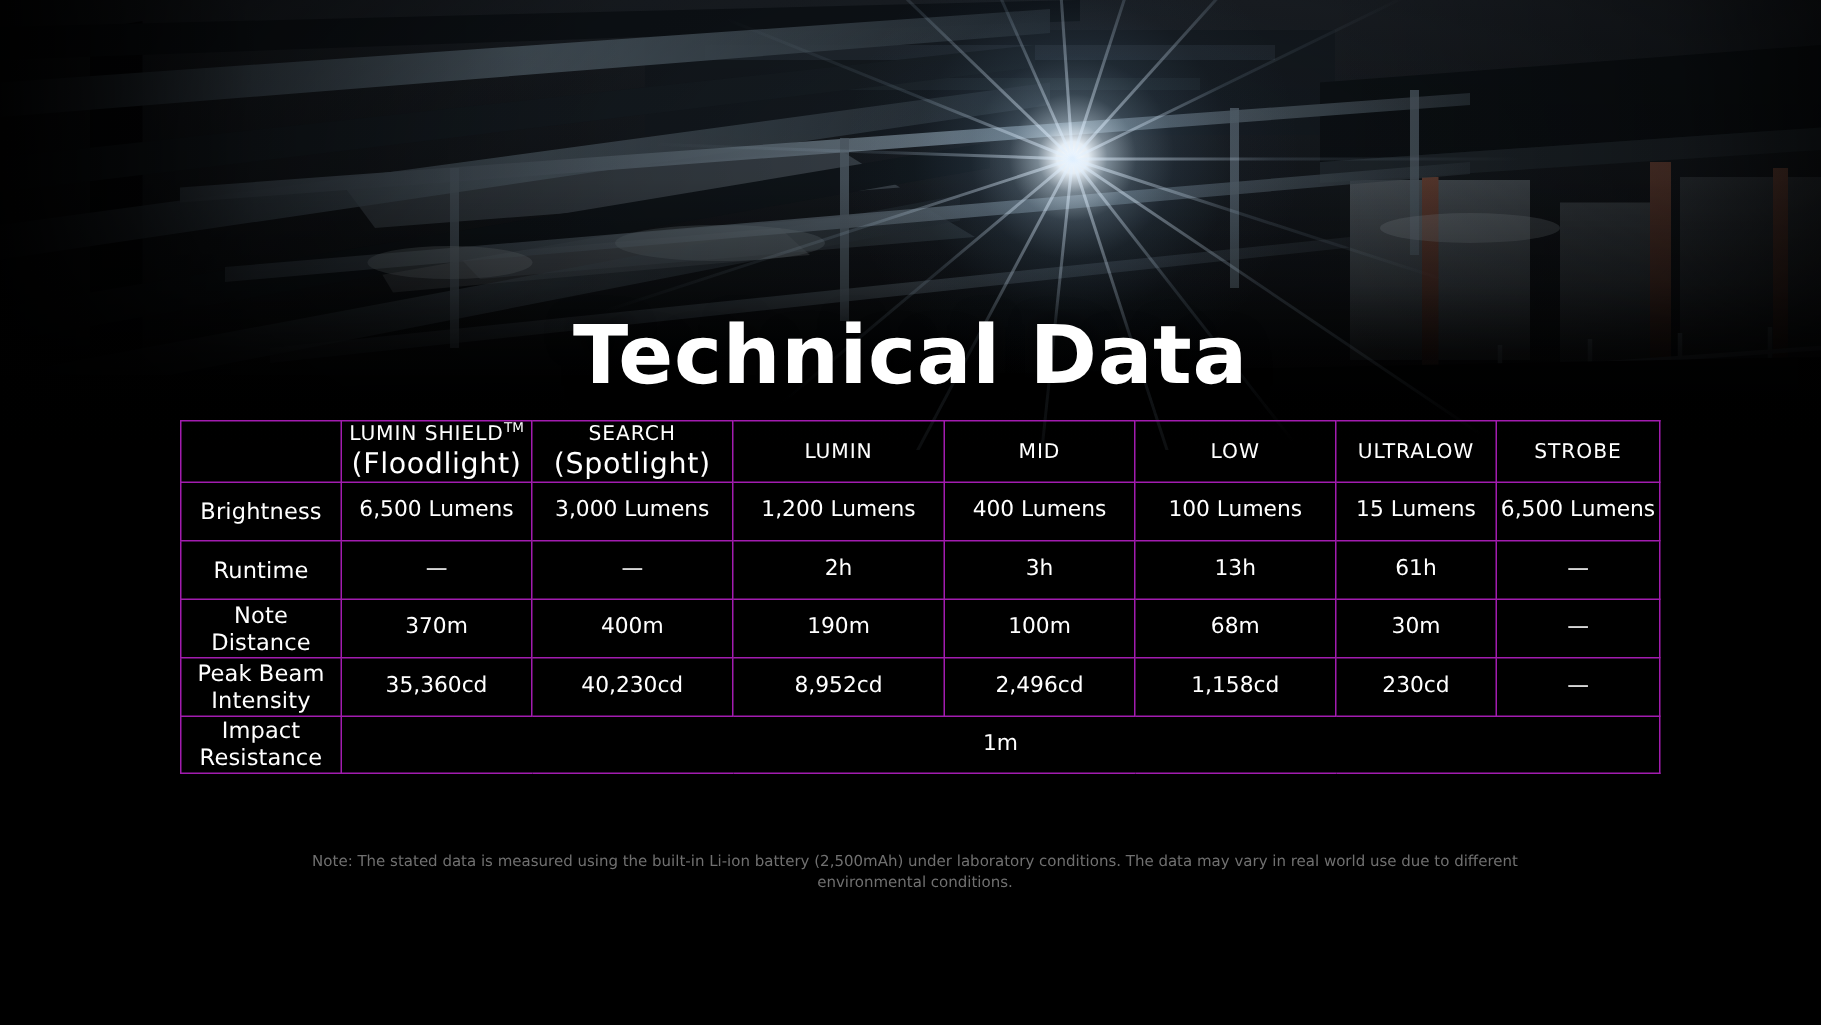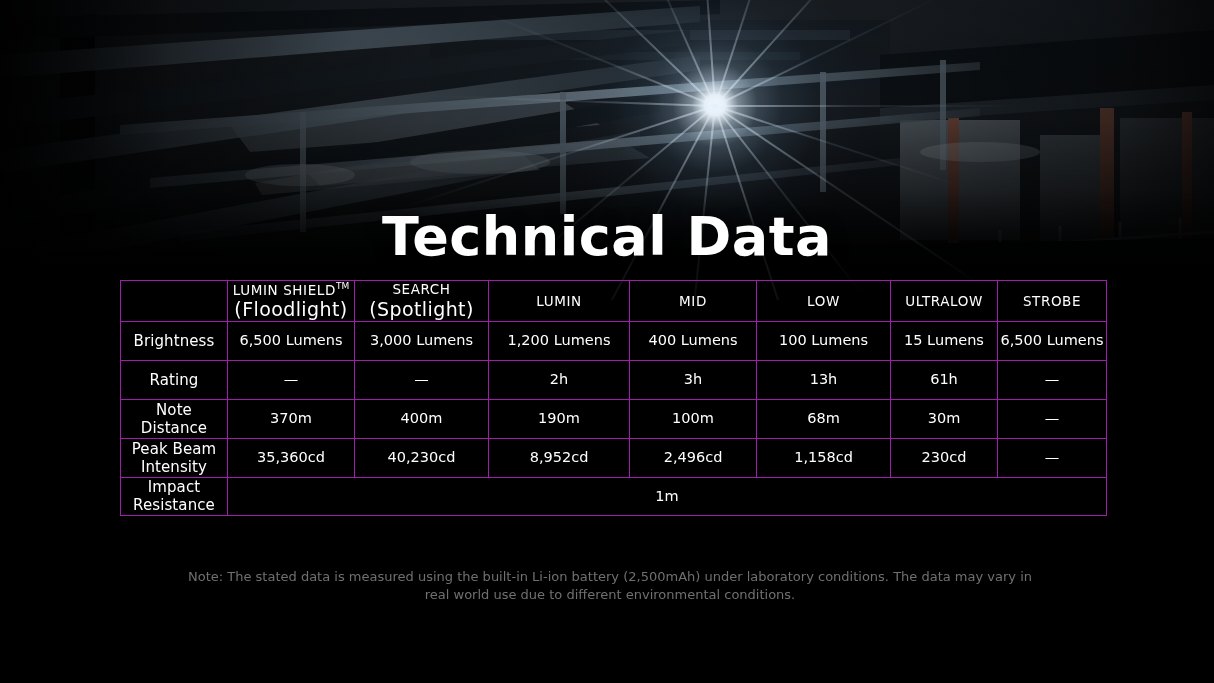--- a/index.html
+++ b/index.html
@@ -155,21 +155,21 @@
   }
 
   
   .note {
     position: absolute;
     left: 180px;
     top: 568px;
     width: 860px;
     text-align: center;
     color: #707070;
-    font-size: 13px;
+    font-size: 10px;
     line-height: 1.35;
     font-family: "DejaVu Sans", sans-serif;
   }
 </style>
 </head>
 <body>
 
 <div id="stage">
 
   <div class="photo">
@@ -316,21 +316,21 @@
         <td>6,500 Lumens</td>
         <td>3,000 Lumens</td>
         <td>1,200 Lumens</td>
         <td>400 Lumens</td>
         <td>100 Lumens</td>
         <td>15 Lumens</td>
         <td>6,500 Lumens</td>
       </tr>
 
       <tr class="row-data">
-        <td class="label-cell">Rating</td>
+        <td class="label-cell">Runtime</td>
         <td>—</td>
         <td>—</td>
         <td>2h</td>
         <td>3h</td>
         <td>13h</td>
         <td>61h</td>
         <td>—</td>
       </tr>
 
       <tr class="row-data">

